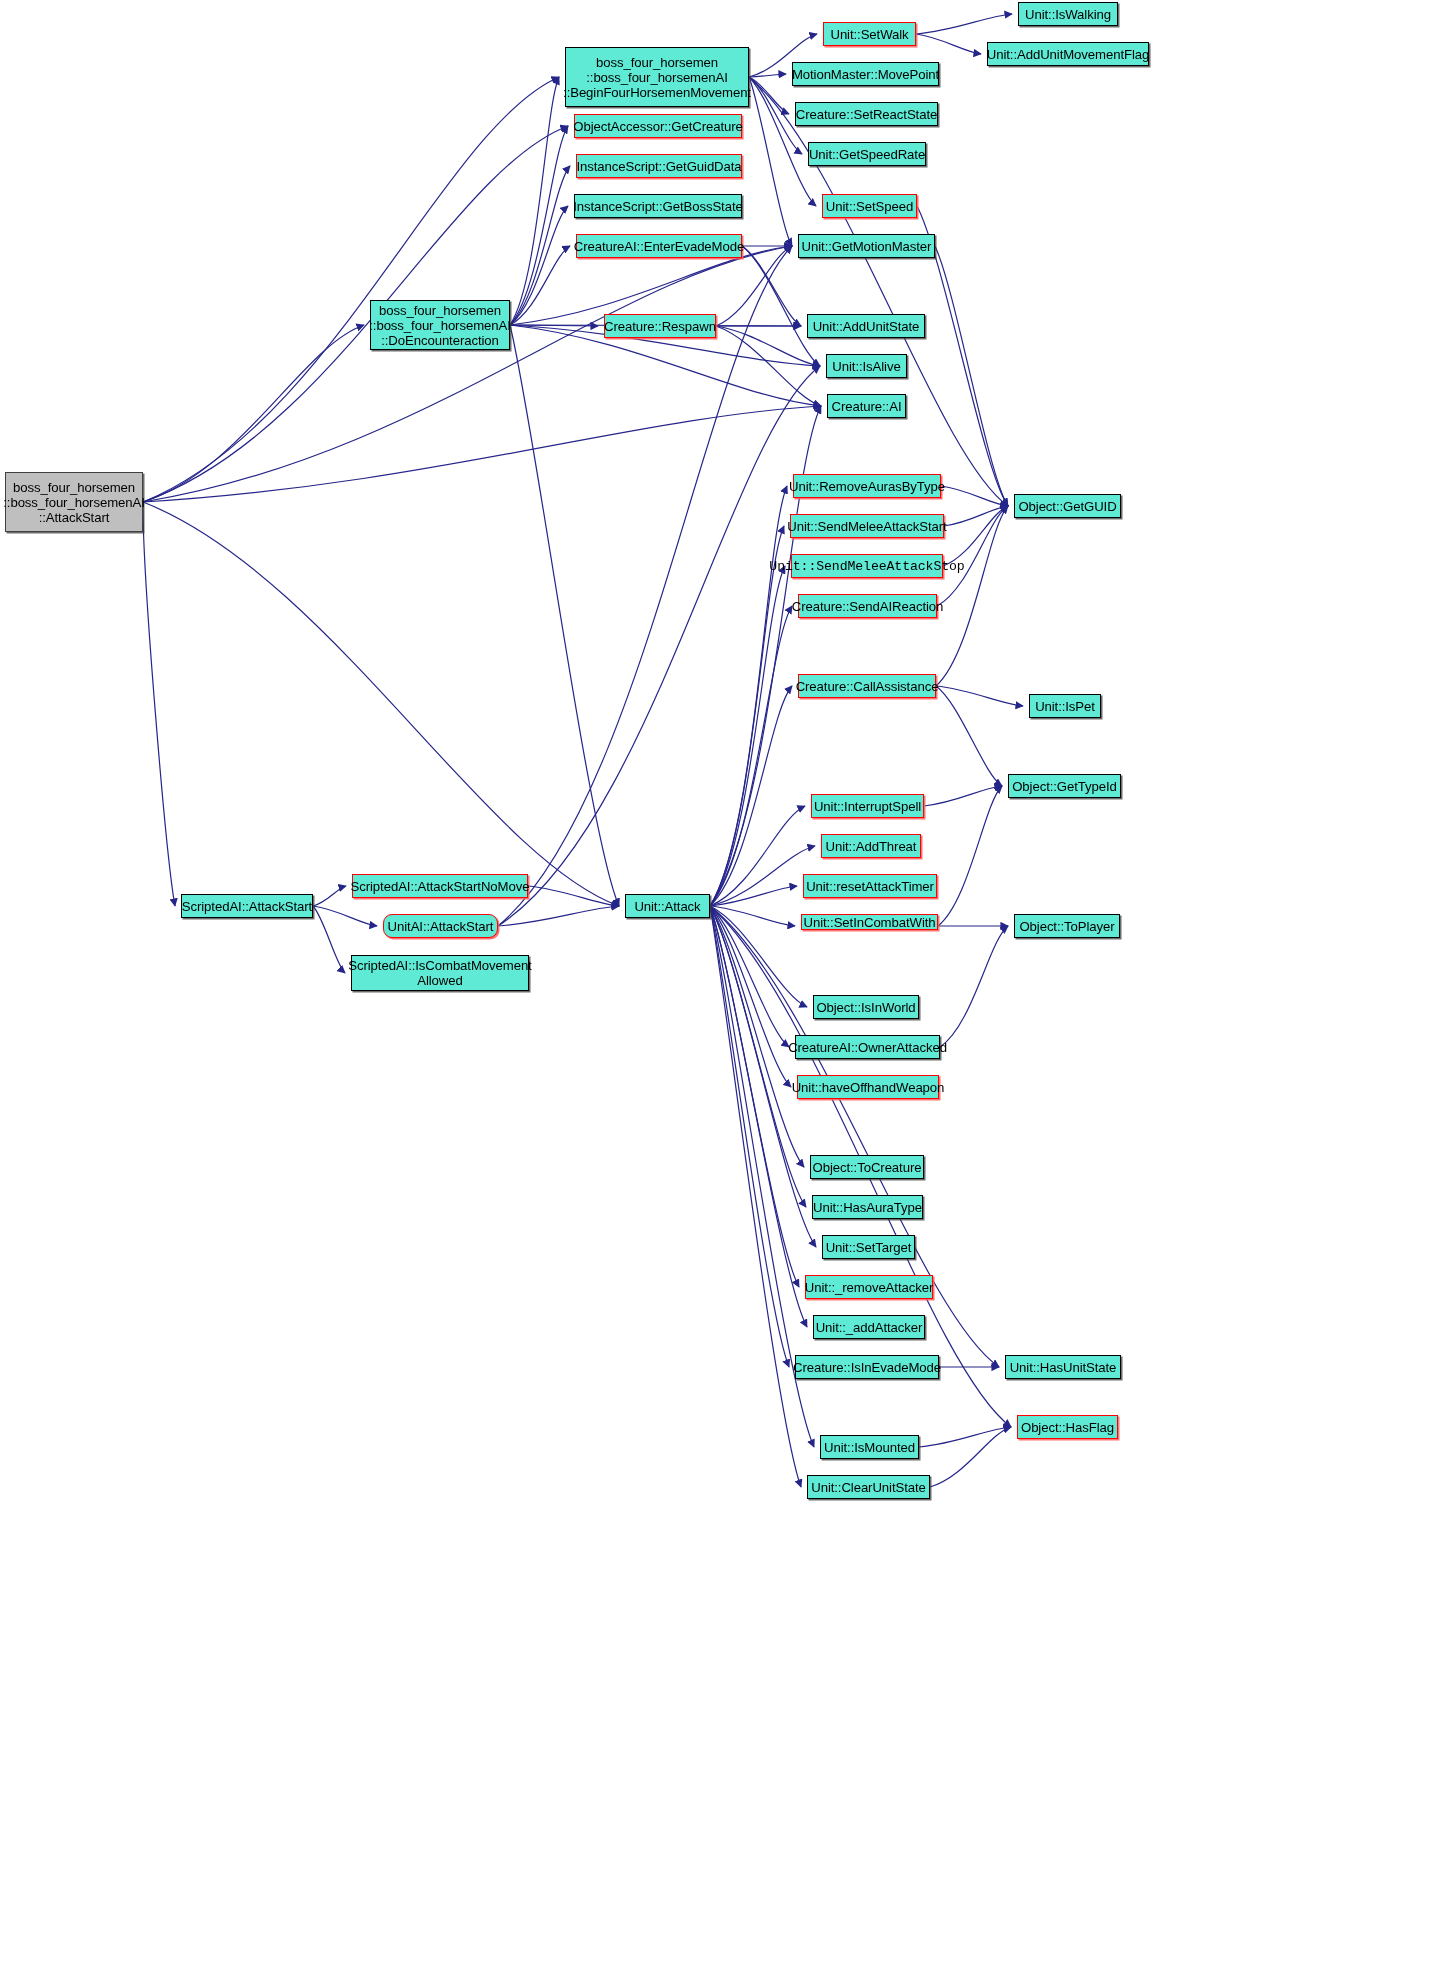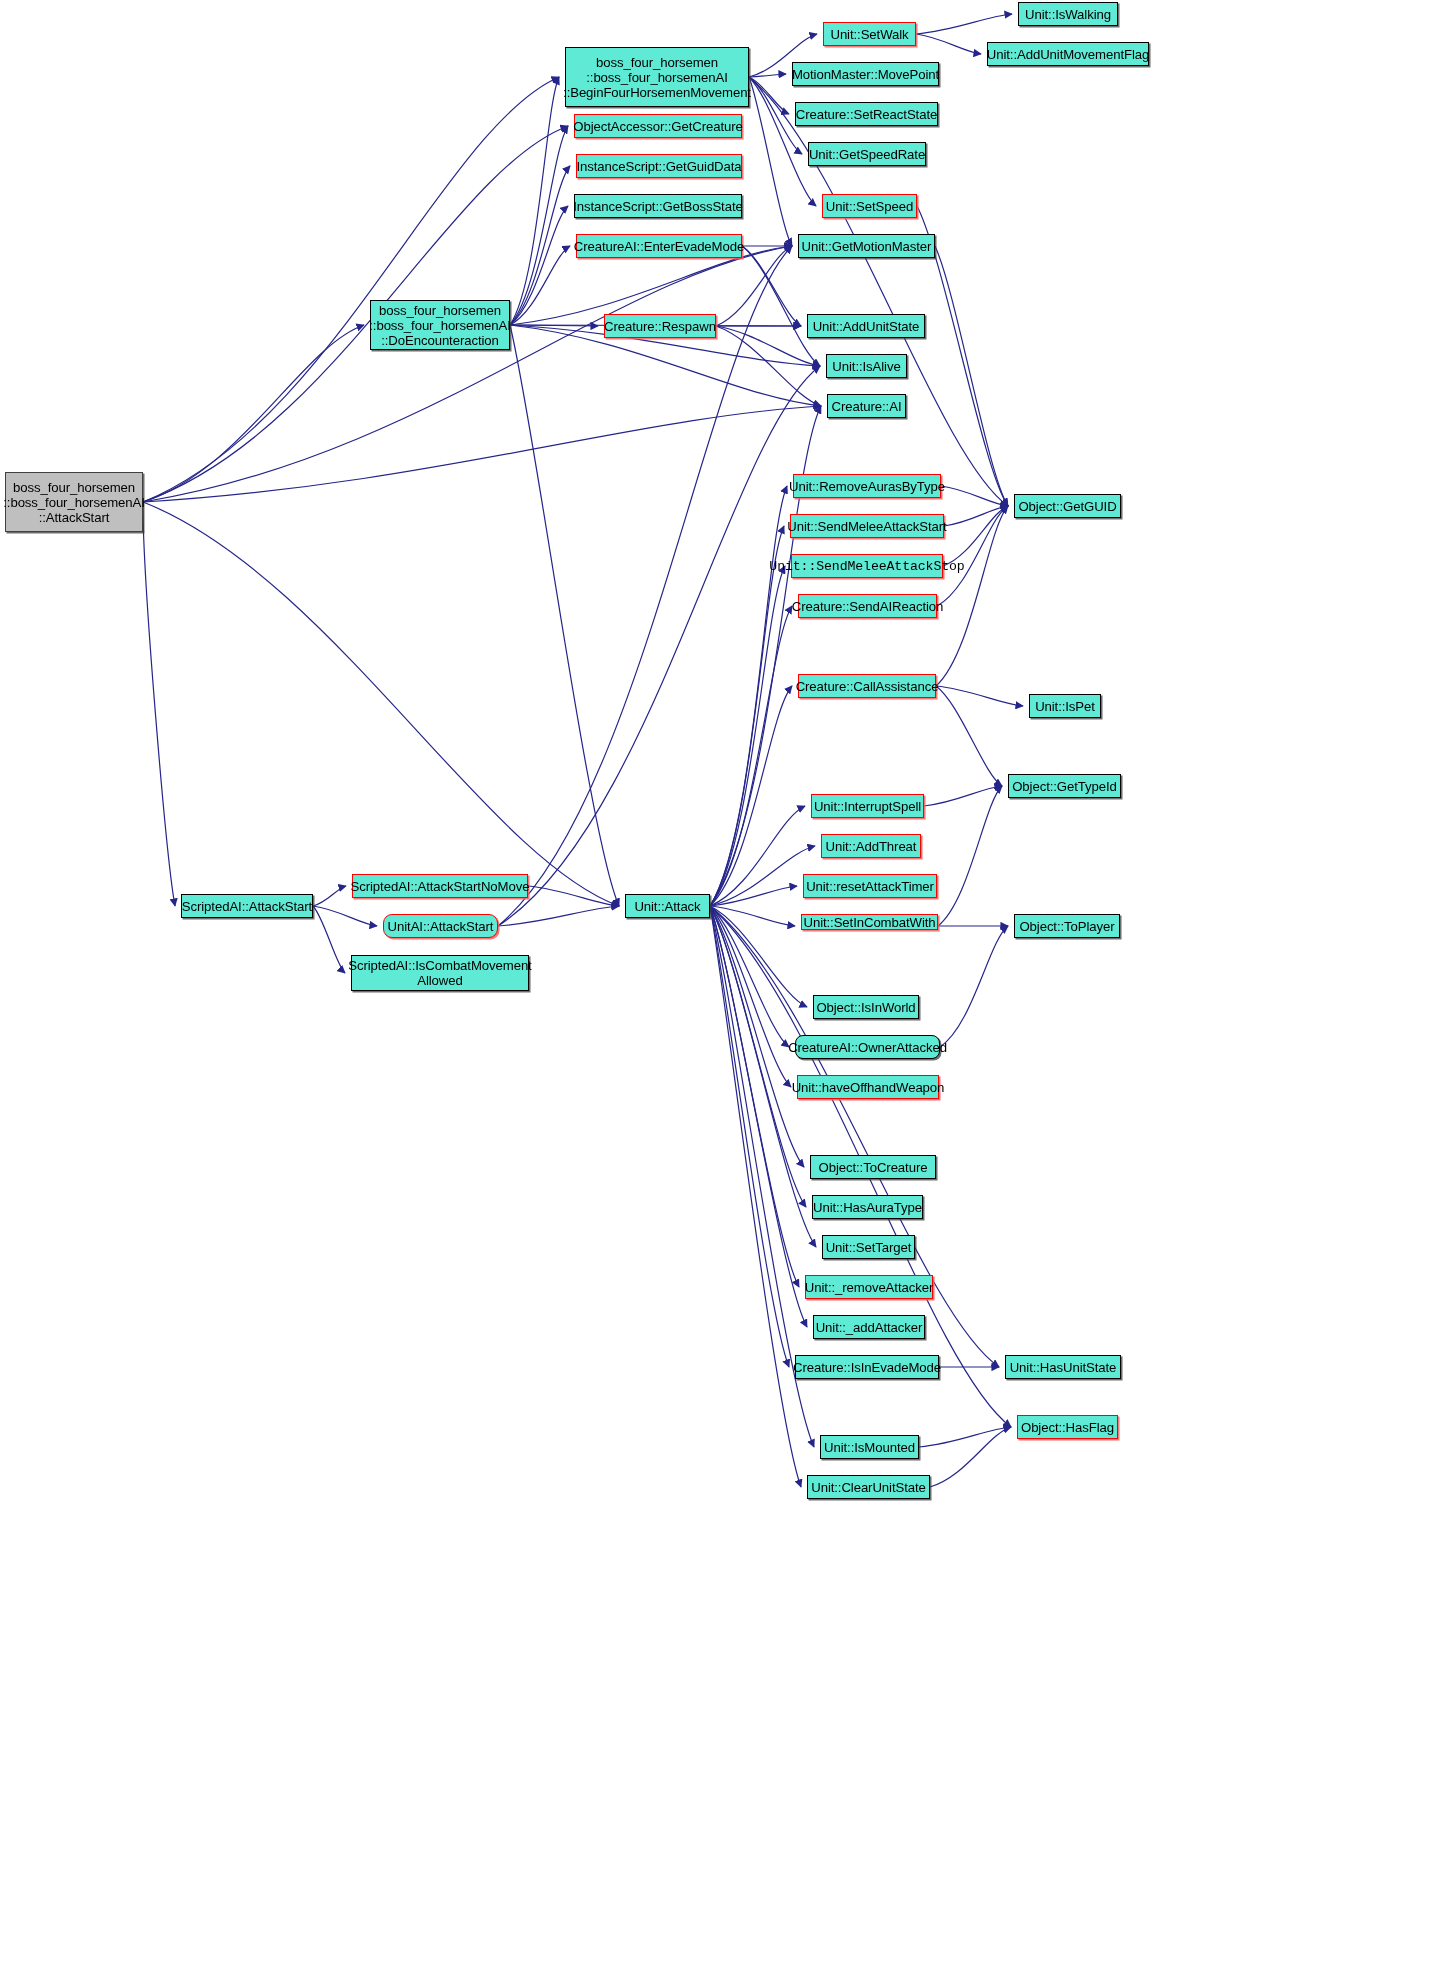--- a/index.html
+++ b/index.html
@@ -180,23 +180,23 @@
       <div class="node red" style="left: 803px; top: 874px; width: 134px; height: 24px;">Unit::resetAttackTimer</div>
       <div class="node red" style="left: 801px; top: 914px; width: 137px; height: 16px;">Unit::SetInCombatWith</div>
       <div class="node" style="left: 1014px; top: 914px; width: 106px; height: 24px;">Object::ToPlayer</div>
       <div class="node" style="left: 625px; top: 894px; width: 85px; height: 24px;">Unit::Attack</div>
       <div class="node" style="left: 181px; top: 894px; width: 132px; height: 24px;">ScriptedAI::AttackStart</div>
       <div class="node red" style="left: 352px; top: 874px; width: 176px; height: 24px;">ScriptedAI::AttackStartNoMove</div>
       <div class="node red" style="left: 383px; top: 914px; width: 115px; height: 24px; border-radius: 9px;">UnitAI::AttackStart</div>
       <div class="node" style="left: 351px; top: 955px; width: 178px; height: 36px;">ScriptedAI::IsCombatMovement
 Allowed</div>
       <div class="node" style="left: 813px; top: 995px; width: 106px; height: 24px;">Object::IsInWorld</div>
-      <div class="node" style="left: 795px; top: 1035px; width: 145px; height: 24px; border-radius: 8px;">CreatureAI::OwnerAttacked</div>
+      <div class="node" style="left: 795px; top: 1035px; width: 145px; height: 24px;">CreatureAI::OwnerAttacked</div>
       <div class="node red" style="left: 797px; top: 1075px; width: 142px; height: 24px;">Unit::haveOffhandWeapon</div>
-      <div class="node" style="left: 810px; top: 1155px; width: 126px; height: 24px;">Object::ToCreature</div>
+      <div class="node" style="left: 810px; top: 1155px; width: 114px; height: 24px;">Object::ToCreature</div>
       <div class="node" style="left: 812px; top: 1195px; width: 111px; height: 24px;">Unit::HasAuraType</div>
       <div class="node" style="left: 822px; top: 1235px; width: 93px; height: 24px;">Unit::SetTarget</div>
       <div class="node red" style="left: 805px; top: 1275px; width: 128px; height: 24px;">Unit::_removeAttacker</div>
       <div class="node" style="left: 813px; top: 1315px; width: 112px; height: 24px;">Unit::_addAttacker</div>
       <div class="node" style="left: 795px; top: 1355px; width: 144px; height: 24px;">Creature::IsInEvadeMode</div>
       <div class="node" style="left: 1005px; top: 1355px; width: 116px; height: 24px;">Unit::HasUnitState</div>
       <div class="node red" style="left: 1017px; top: 1415px; width: 101px; height: 24px;">Object::HasFlag</div>
       <div class="node" style="left: 820px; top: 1435px; width: 99px; height: 24px;">Unit::IsMounted</div>
       <div class="node" style="left: 807px; top: 1475px; width: 123px; height: 24px;">Unit::ClearUnitState</div>
     </div>

